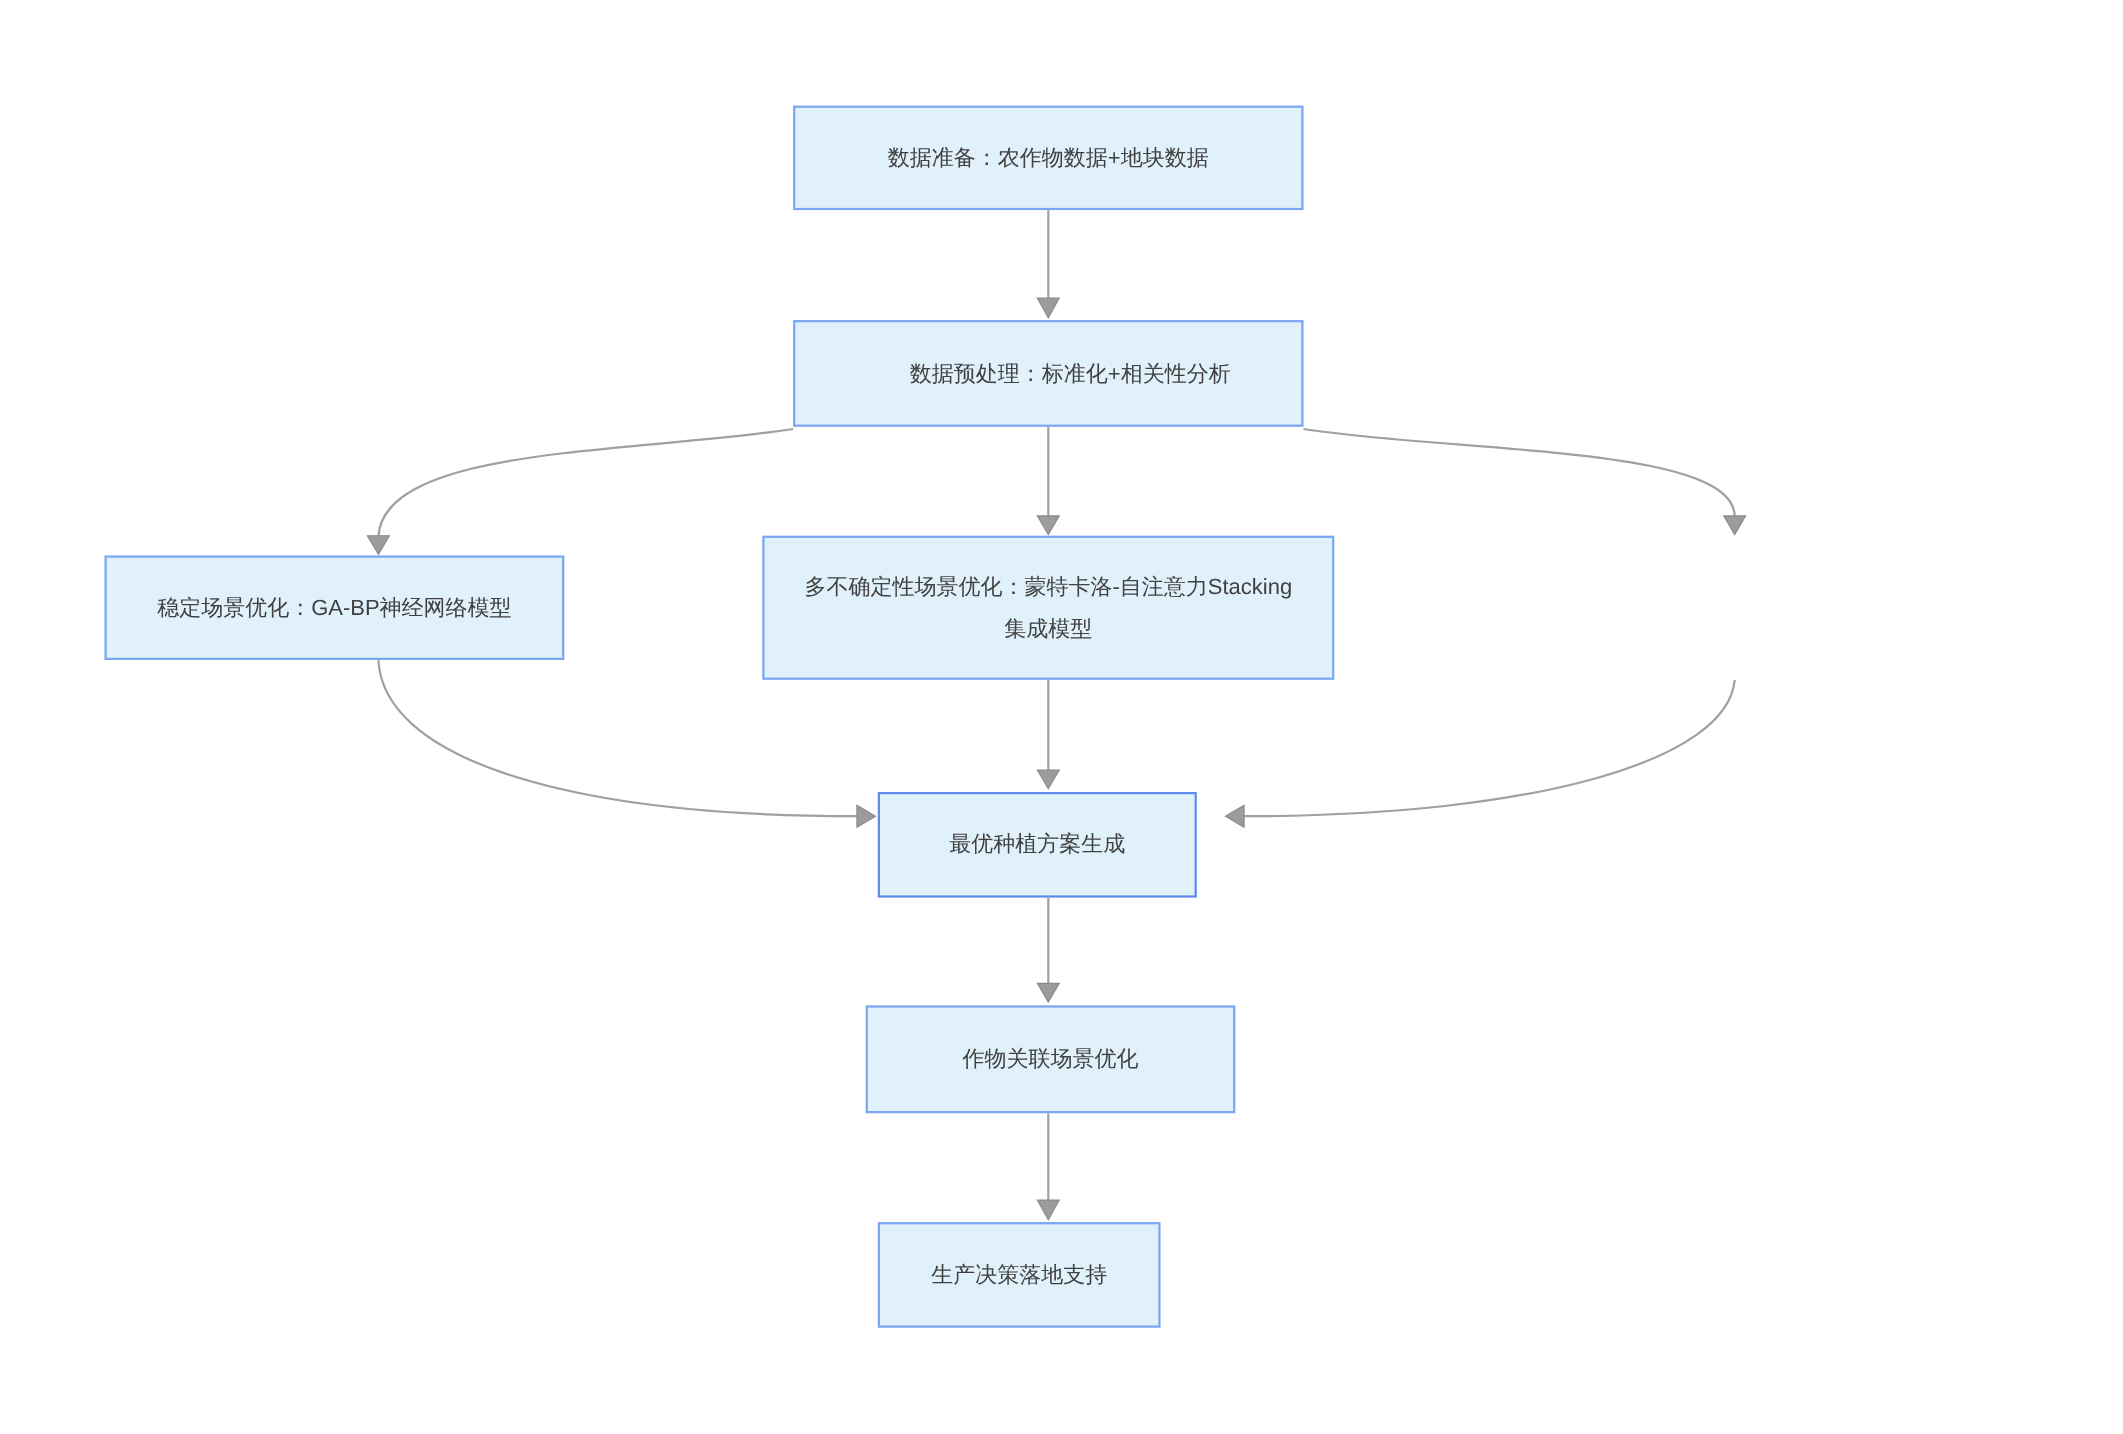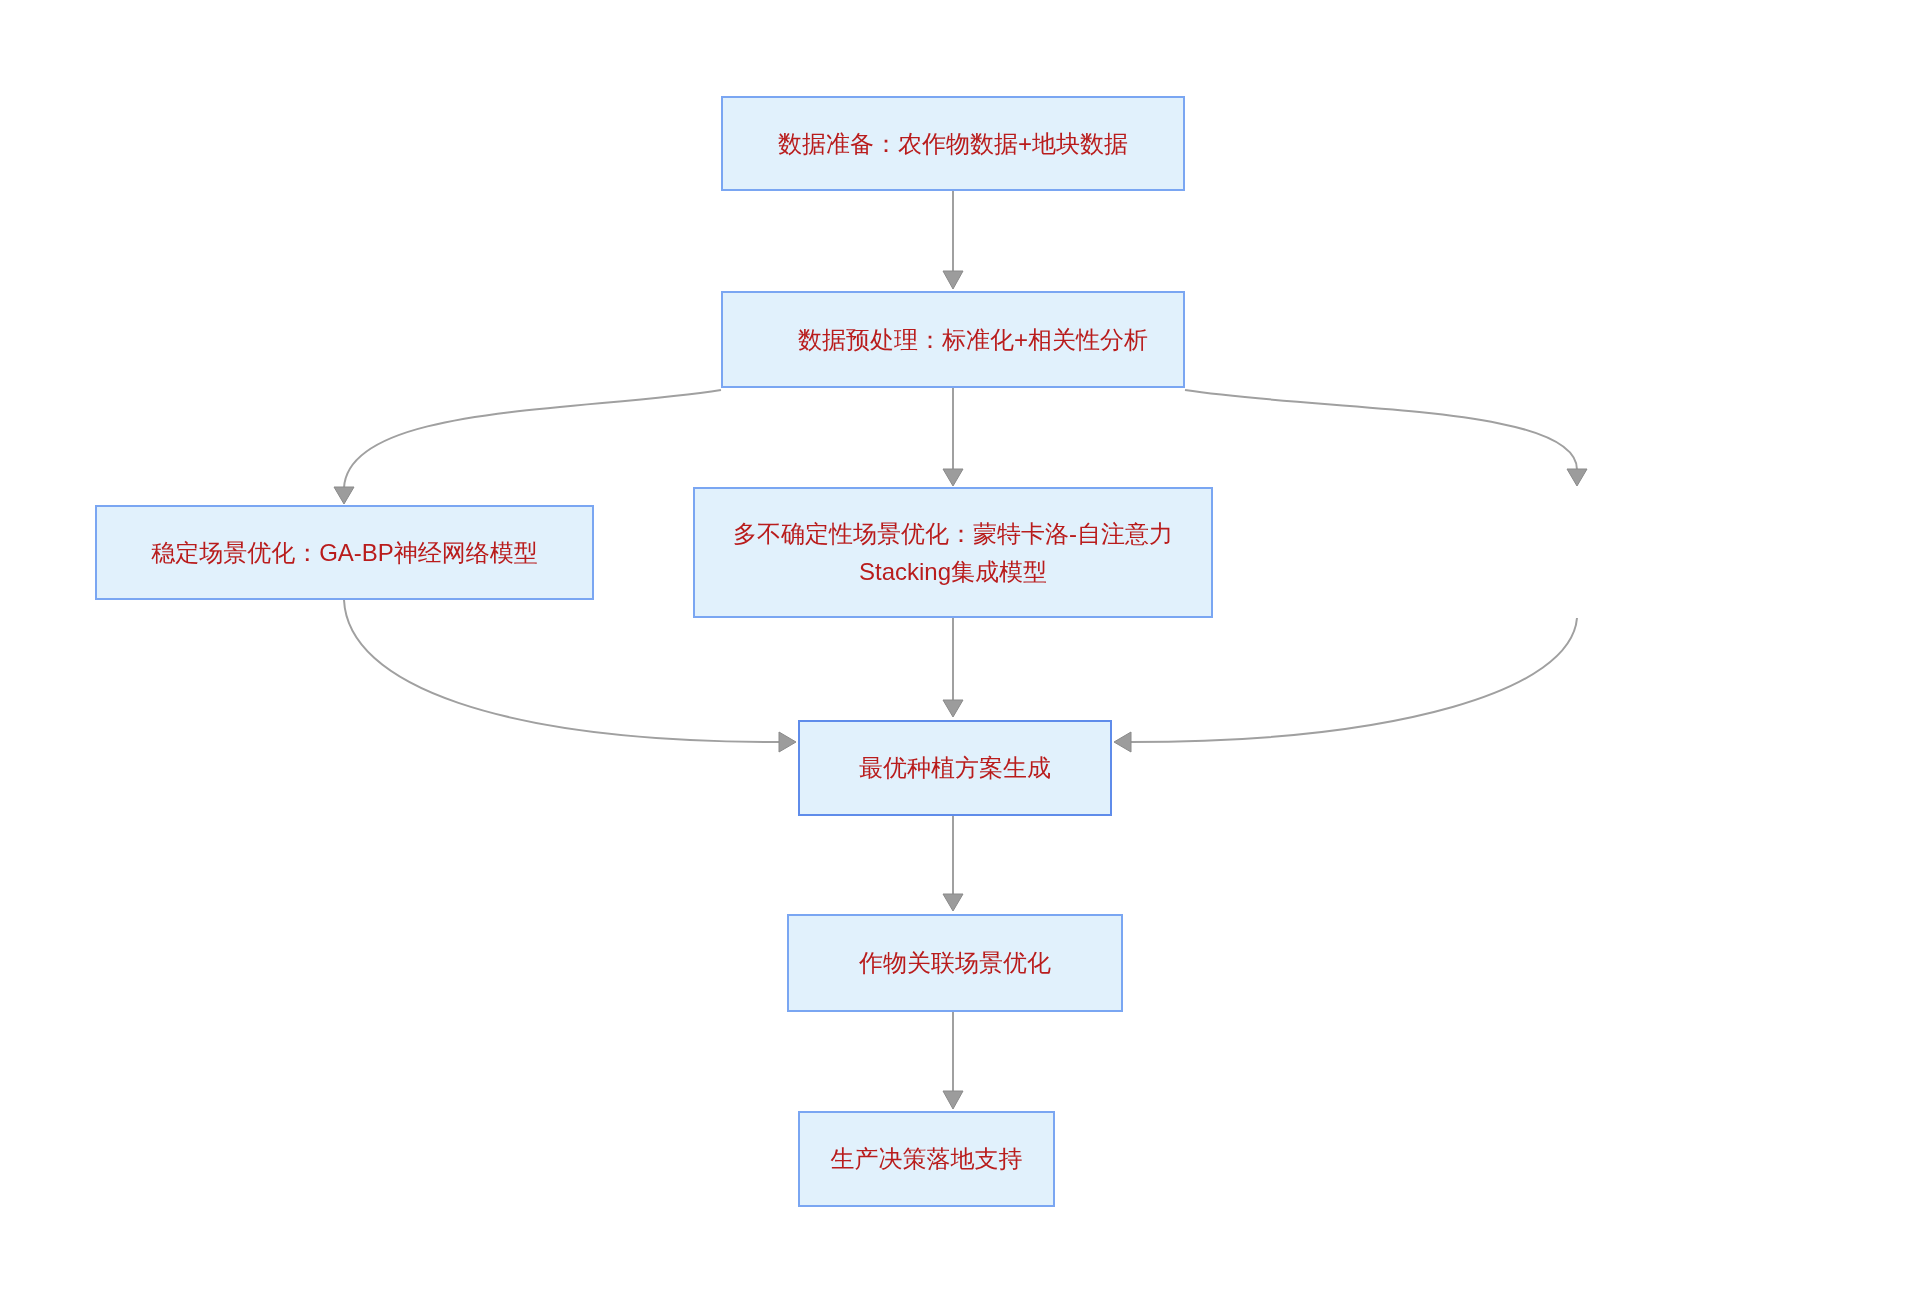--- a/index.html
+++ b/index.html
@@ -20,36 +20,36 @@
     left: 0;
     top: 0;
     width: 1930px;
     height: 1304px;
   }
   .node {
     position: absolute;
     box-sizing: border-box;
     background: #e1f1fc;
     border: 2px solid #7aa6f2;
-    color: #b91c1c;
-    font-size: 24px;
+    color: #404040;
+    font-size: 20px;
     line-height: 38px;
     display: flex;
     align-items: center;
     justify-content: center;
     text-align: center;
   }
   .node .lbl { display: block; }
   
   #n-data-prep   { left: 721px;  top: 96px;   width: 464px; height: 95px;  }
   #n-preprocess  { left: 721px;  top: 291px;  width: 464px; height: 97px; padding-left: 40px;  }
-  #n-stable      { left: 95px;   top: 505px;  width: 499px; height: 95px;  }
+  #n-stable      { left: 95px;   top: 505px;  width: 418px; height: 95px;  }
   #n-uncertain   { left: 693px;  top: 487px;  width: 520px; height: 131px; }
   #n-crop-assoc  { left: 1330px; top: 487px;  width: 503px; height: 131px; }
-  #n-optimal     { left: 798px;  top: 720px;  width: 314px; height: 96px;  border-color: #5f8cea; }
+  #n-optimal     { left: 798px;  top: 720px;  width: 290px; height: 96px;  border-color: #5f8cea; }
   #n-evaluate    { left: 787px;  top: 914px;  width: 336px; height: 98px;  }
   #n-decision    { left: 798px;  top: 1111px; width: 257px; height: 96px;  }
   #n-uncertain .lbl  { max-width: 452px; }
   #n-crop-assoc .lbl { max-width: 416px; }
   .edge { stroke: #a0a0a0; stroke-width: 2; fill: none; }
   .arrowhead { fill: #9c9c9c; stroke: #8a8a8a; stroke-width: 1; }
 </style>
 </head>
 <body>
 

